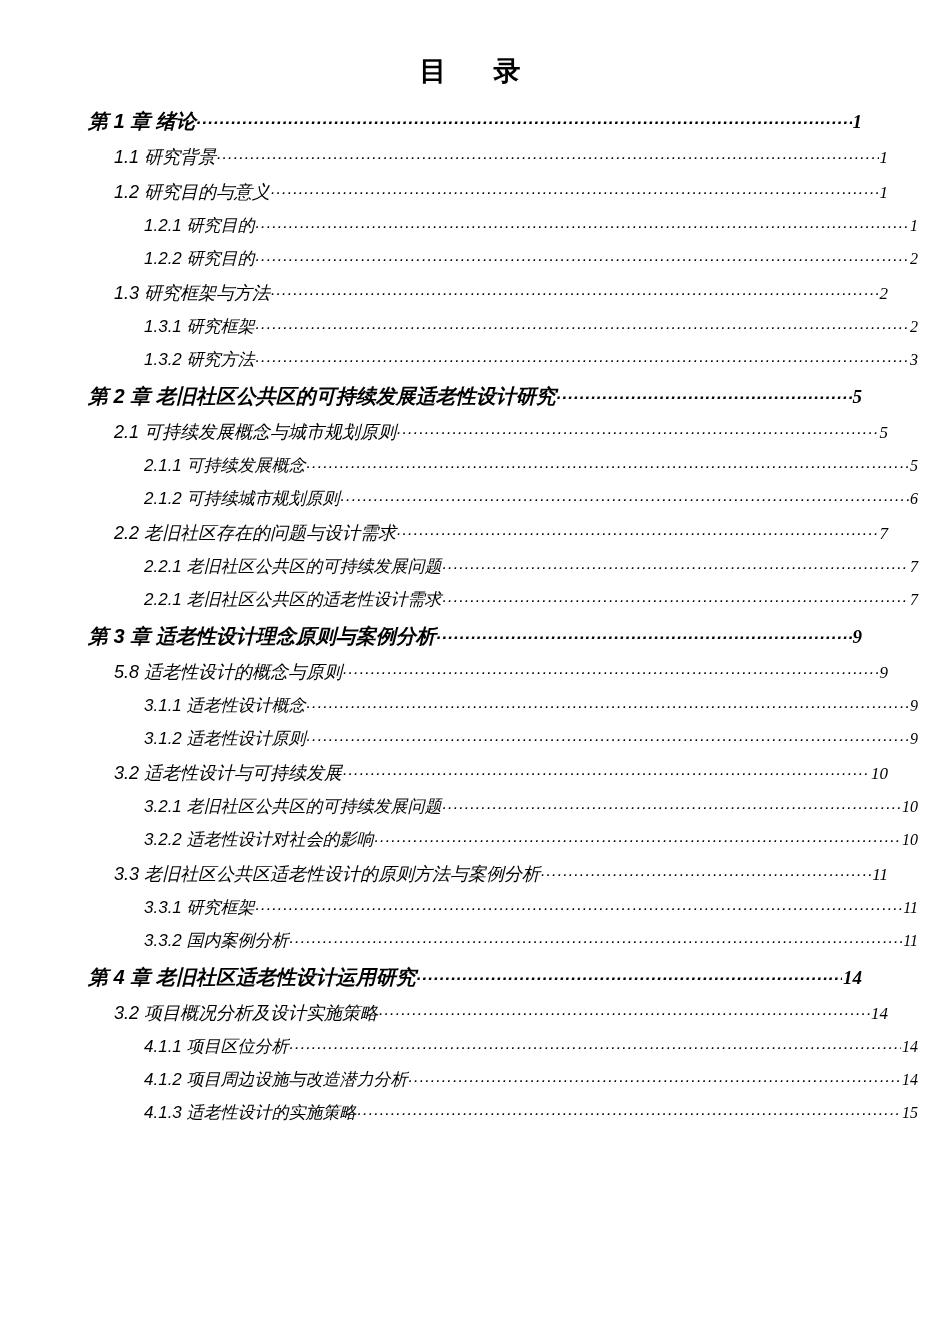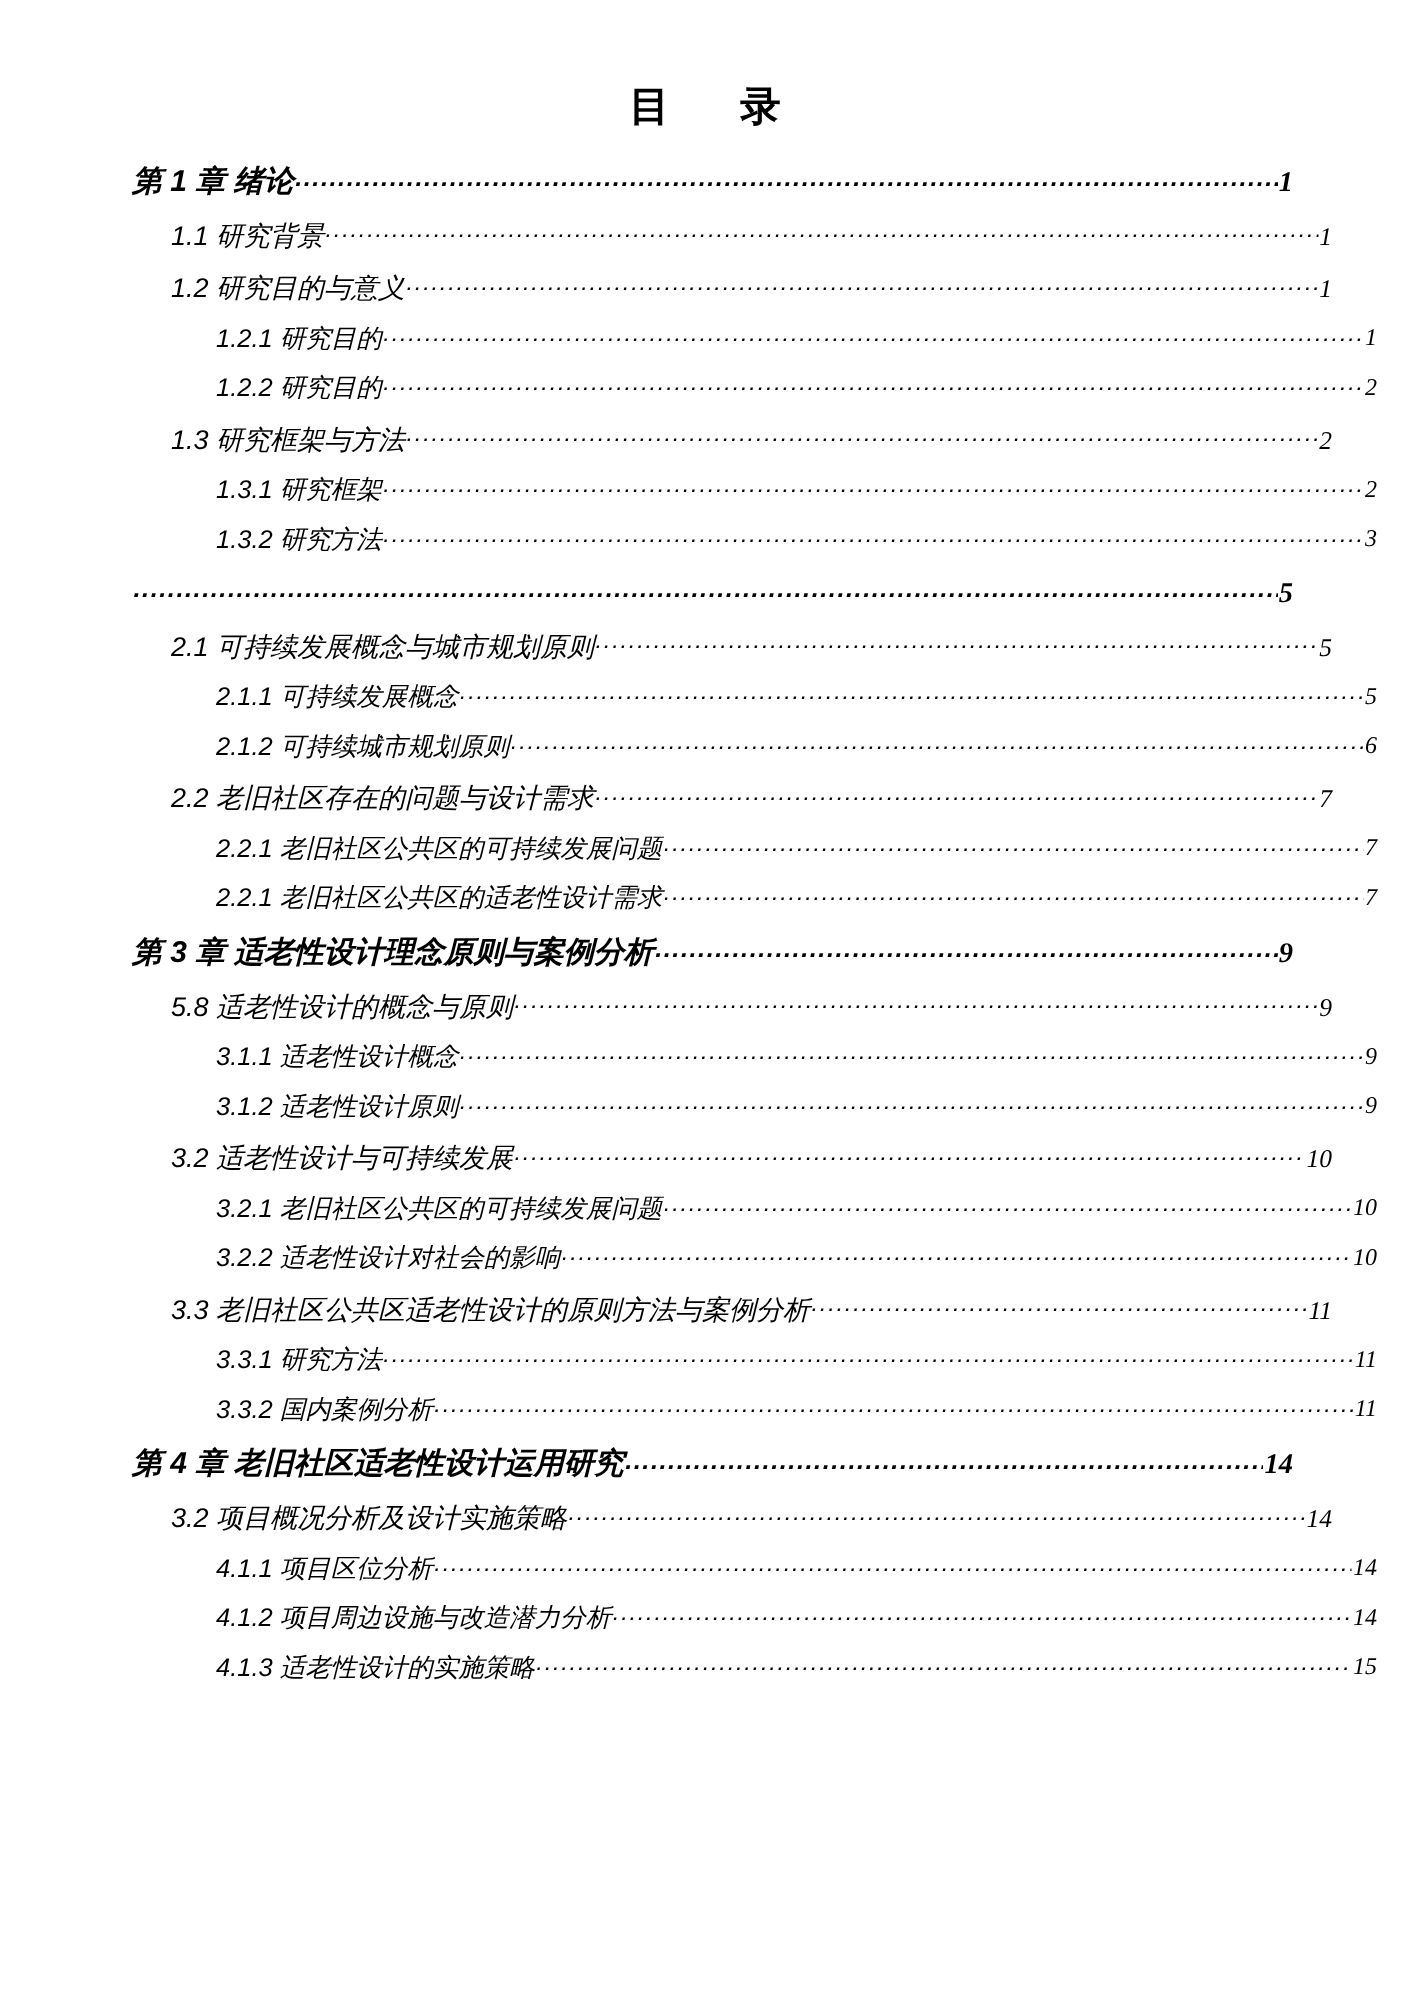--- a/index.html
+++ b/index.html
@@ -130,20 +130,21 @@
         <span class="txt">1.3.1 研究框架</span>
         <span class="dots">.......................................................................................................................................................</span>
         <span class="pg">2</span>
       </li>
       <li class="toc-entry lvl3">
         <span class="txt">1.3.2 研究方法</span>
         <span class="dots">.......................................................................................................................................................</span>
         <span class="pg">3</span>
       </li>
       <li class="toc-entry lvl1">
+        <span class="txt">第 2 章  老旧社区公共区的可持续发展适老性设计研究</span>
         <span class="dots">.......................................................................................................................................................</span>
         <span class="pg">5</span>
       </li>
       <li class="toc-entry lvl2">
         <span class="txt">2.1 可持续发展概念与城市规划原则</span>
         <span class="dots">.......................................................................................................................................................</span>
         <span class="pg">5</span>
       </li>
       <li class="toc-entry lvl3">
         <span class="txt">2.1.1 可持续发展概念</span>
@@ -204,21 +205,21 @@
         <span class="txt">3.2.2 适老性设计对社会的影响</span>
         <span class="dots">.......................................................................................................................................................</span>
         <span class="pg">10</span>
       </li>
       <li class="toc-entry lvl2">
         <span class="txt">3.3 老旧社区公共区适老性设计的原则方法与案例分析</span>
         <span class="dots">.......................................................................................................................................................</span>
         <span class="pg">11</span>
       </li>
       <li class="toc-entry lvl3">
-        <span class="txt">3.3.1 研究方法</span>
+        <span class="txt">3.3.1 研究框架</span>
         <span class="dots">.......................................................................................................................................................</span>
         <span class="pg">11</span>
       </li>
       <li class="toc-entry lvl3">
         <span class="txt">3.3.2 国内案例分析</span>
         <span class="dots">.......................................................................................................................................................</span>
         <span class="pg">11</span>
       </li>
       <li class="toc-entry lvl1">
         <span class="txt">第 4 章  老旧社区适老性设计运用研究</span>

